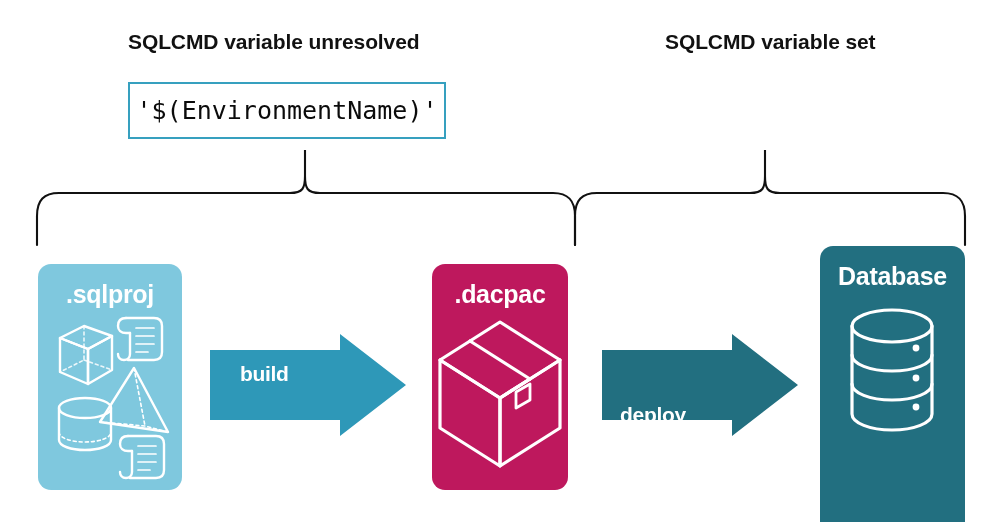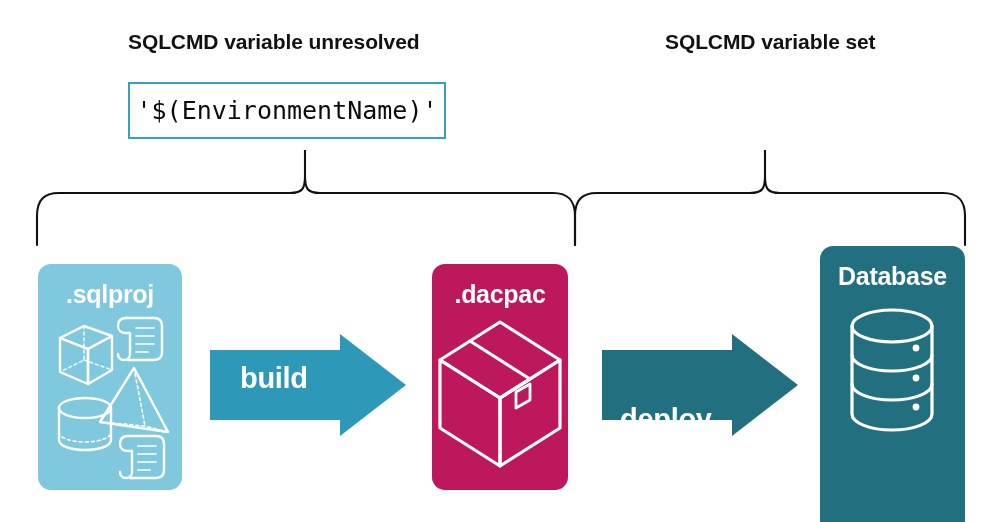--- a/index.html
+++ b/index.html
@@ -91,21 +91,21 @@
 
   
   .arrow {
     position: absolute;
   }
   .arrow-label {
     position: absolute;
     color: #ffffff;
     font-family: "Liberation Sans", sans-serif;
     font-weight: bold;
-    font-size: 29px;
+    font-size: 21px;
     letter-spacing: -0.3px;
     white-space: nowrap;
   }
   .arrow-build  { left: 208px; top: 332px; }
   .arrow-deploy { left: 600px; top: 332px; }
   .label-build  { left: 240px; top: 362px; }
   .label-deploy { left: 620px; top: 362px; margin-top: 41px; }
 </style>
 </head>
 <body>

